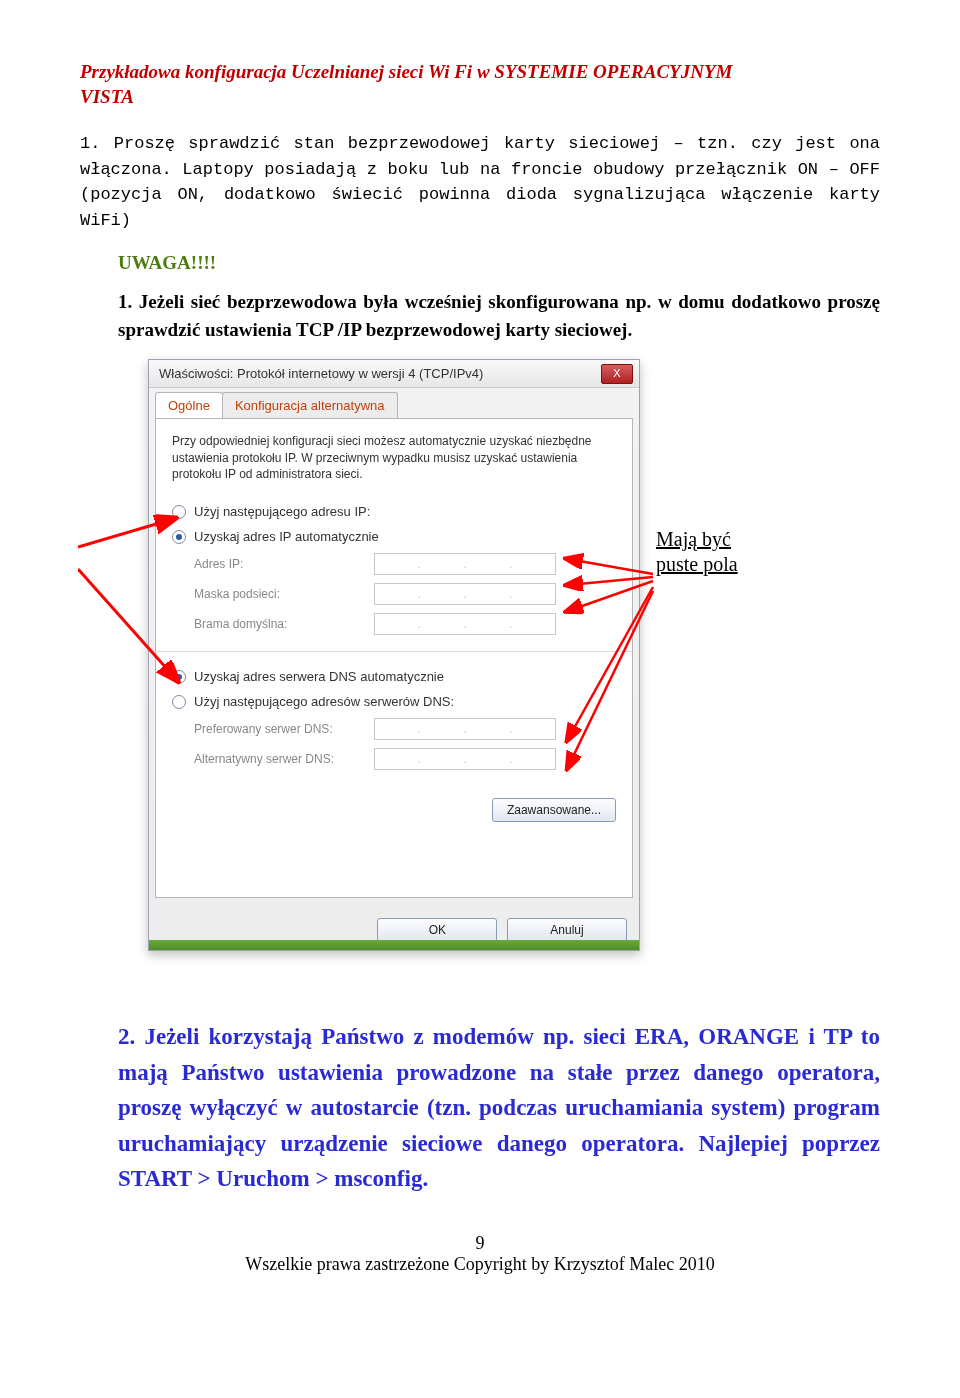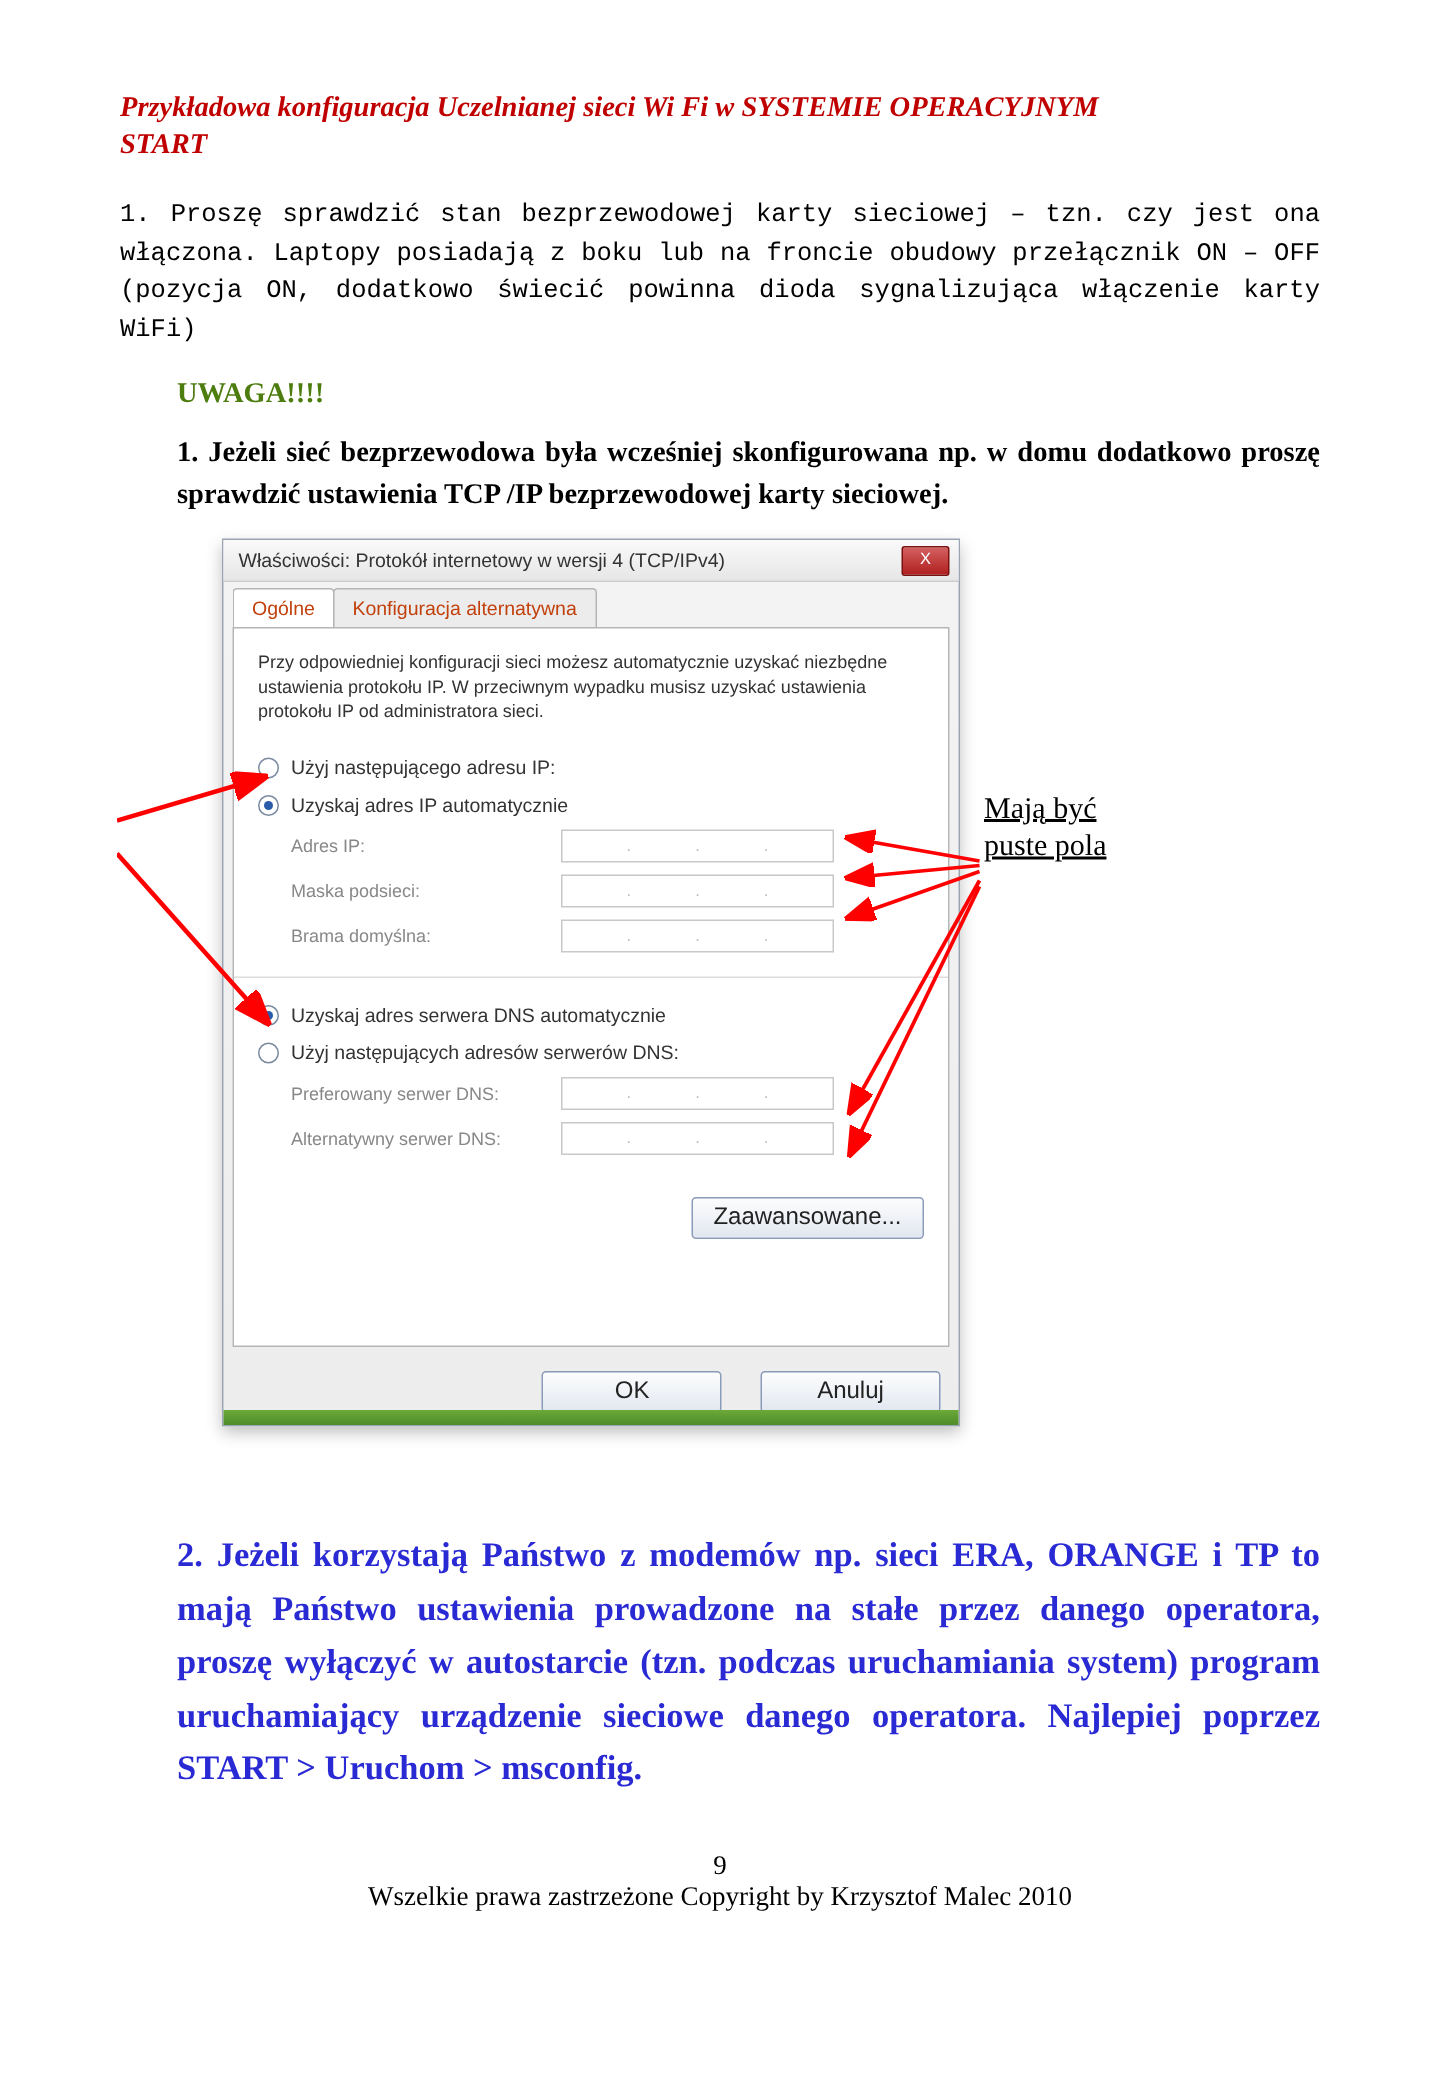--- a/index.html
+++ b/index.html
@@ -168,27 +168,27 @@
     margin: 12px -16px;
   }
   .advbtn-row {
     text-align: right;
     margin-top: 24px;
   }
   .btn {
     display: inline-block;
     min-width: 90px;
     padding: 4px 14px;
-    font-size: 16px;
+    font-size: 12px;
     border: 1px solid #8a9bba;
     background: linear-gradient(#fdfdfd, #e1e7f0);
     border-radius: 3px;
     text-align: center;
     color: #222;
-    margin-left: 22px;
+    margin-left: 6px;
   }
   .dlg-footer {
     position: absolute;
     bottom: 8px;
     right: 12px;
   }
   .annotation-box {
     position: absolute;
     left: 538px;
     top: 168px;
@@ -228,21 +228,21 @@
     height: 10px;
     background: linear-gradient(#6ba939, #4e8c2a);
   }
 </style>
 </head>
 <body>
 
 <div class="page">
   <div class="doc-header">
     <span>Przykładowa konfiguracja Uczelnianej sieci Wi Fi  w SYSTEMIE OPERACYJNYM</span><br>
-    <span>START</span>
+    <span>VISTA</span>
   </div>
 
   <div class="list-item">
     <span>1.</span>
     <span>Proszę sprawdzić stan bezprzewodowej karty sieciowej – tzn. czy jest ona włączona. Laptopy posiadają z boku lub na froncie obudowy przełącznik ON – OFF (pozycja ON, dodatkowo świecić powinna dioda sygnalizująca włączenie karty WiFi)</span>
   </div>
 
   <div class="para" style="margin-top:16px;">
     <span class="uwaga">UWAGA!!!!</span>
   </div>
@@ -302,21 +302,21 @@
         </div>
 
         <div class="group-sep"></div>
 
         <div class="radio-item">
           <div class="radio-dot checked"></div>
           <span>Uzyskaj adres serwera DNS automatycznie</span>
         </div>
         <div class="radio-item">
           <div class="radio-dot"></div>
-          <span>Użyj następujących adresów serwerów DNS:</span>
+          <span>Użyj następującego adresów serwerów DNS:</span>
         </div>
         <div class="form-row">
           <div class="form-label">Preferowany serwer DNS:</div>
           <div class="ip-input">
               <span>.</span>
               <span>.</span>
               <span>.</span>
             </div>
         </div>
         <div class="form-row">

